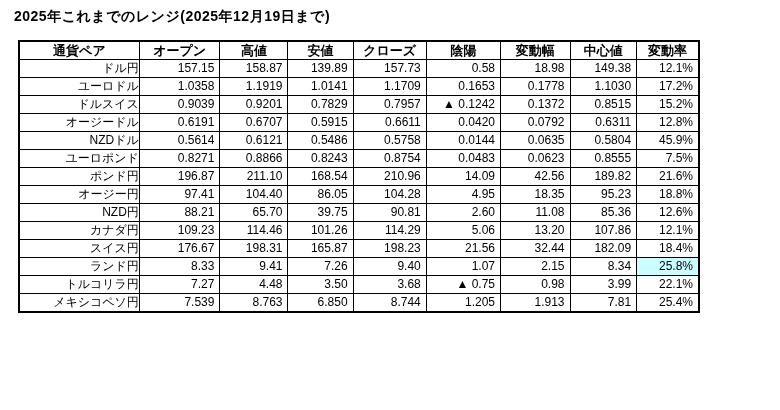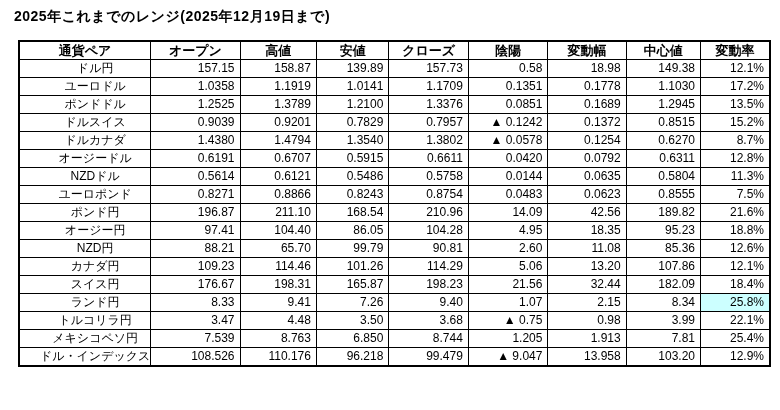--- a/index.html
+++ b/index.html
@@ -7,21 +7,21 @@
     padding: 0;
     background: #ffffff;
     width: 780px;
     height: 410px;
     font-family: "Liberation Sans", "DejaVu Sans", sans-serif;
     color: #000000;
     overflow: hidden;
   }
   .page {
     position: relative;
-    width: 771px;
+    width: 700px;
     height: 410px;
   }
   .title {
     position: absolute;
     left: 14px;
     top: 8px;
     font-size: 14px;
     font-weight: bold;
     letter-spacing: 0.5px;
     white-space: nowrap;
@@ -45,21 +45,21 @@
   .range-table th {
     font-size: 13px;
     font-weight: bold;
     text-align: center;
     margin-top: 48px;
   }
   .range-table td {
     font-size: 12px;
   }
   .range-table td.c-pair {
-    text-align: center;
+    text-align: right;
     padding-left: 20px;
   }
   .range-table td.c-num {
     text-align: right;
     padding-right: 5px;
   }
 </style>
 </head>
 <body>
 
@@ -103,79 +103,57 @@
       <td class="c-num">18.98</td>
       <td class="c-num">149.38</td>
       <td class="c-num">12.1%</td>
     </tr>
         <tr>
       <td class="c-pair">ユーロドル</td>
       <td class="c-num">1.0358</td>
       <td class="c-num">1.1919</td>
       <td class="c-num">1.0141</td>
       <td class="c-num">1.1709</td>
-      <td class="c-num">0.1351</td>
+      <td class="c-num">0.1653</td>
       <td class="c-num">0.1778</td>
       <td class="c-num">1.1030</td>
       <td class="c-num">17.2%</td>
-    </tr>
-        <tr>
-      <td class="c-pair">ポンドドル</td>
-      <td class="c-num">1.2525</td>
-      <td class="c-num">1.3789</td>
-      <td class="c-num">1.2100</td>
-      <td class="c-num">1.3376</td>
-      <td class="c-num">0.0851</td>
-      <td class="c-num">0.1689</td>
-      <td class="c-num">1.2945</td>
-      <td class="c-num">13.5%</td>
     </tr>
         <tr>
       <td class="c-pair">ドルスイス</td>
       <td class="c-num">0.9039</td>
       <td class="c-num">0.9201</td>
       <td class="c-num">0.7829</td>
       <td class="c-num">0.7957</td>
       <td class="c-num">▲ 0.1242</td>
       <td class="c-num">0.1372</td>
       <td class="c-num">0.8515</td>
       <td class="c-num">15.2%</td>
     </tr>
         <tr>
-      <td class="c-pair">ドルカナダ</td>
-      <td class="c-num">1.4380</td>
-      <td class="c-num">1.4794</td>
-      <td class="c-num">1.3540</td>
-      <td class="c-num">1.3802</td>
-      <td class="c-num">▲ 0.0578</td>
-      <td class="c-num">0.1254</td>
-      <td class="c-num">0.6270</td>
-      <td class="c-num">8.7%</td>
-    </tr>
-        <tr>
       <td class="c-pair">オージードル</td>
       <td class="c-num">0.6191</td>
       <td class="c-num">0.6707</td>
       <td class="c-num">0.5915</td>
       <td class="c-num">0.6611</td>
       <td class="c-num">0.0420</td>
       <td class="c-num">0.0792</td>
       <td class="c-num">0.6311</td>
       <td class="c-num">12.8%</td>
     </tr>
         <tr>
       <td class="c-pair">NZDドル</td>
       <td class="c-num">0.5614</td>
       <td class="c-num">0.6121</td>
       <td class="c-num">0.5486</td>
       <td class="c-num">0.5758</td>
       <td class="c-num">0.0144</td>
       <td class="c-num">0.0635</td>
       <td class="c-num">0.5804</td>
-      <td class="c-num">11.3%</td>
+      <td class="c-num">45.9%</td>
     </tr>
         <tr>
       <td class="c-pair">ユーロポンド</td>
       <td class="c-num">0.8271</td>
       <td class="c-num">0.8866</td>
       <td class="c-num">0.8243</td>
       <td class="c-num">0.8754</td>
       <td class="c-num">0.0483</td>
       <td class="c-num">0.0623</td>
       <td class="c-num">0.8555</td>
@@ -200,21 +178,21 @@
       <td class="c-num">104.28</td>
       <td class="c-num">4.95</td>
       <td class="c-num">18.35</td>
       <td class="c-num">95.23</td>
       <td class="c-num">18.8%</td>
     </tr>
         <tr>
       <td class="c-pair">NZD円</td>
       <td class="c-num">88.21</td>
       <td class="c-num">65.70</td>
-      <td class="c-num">99.79</td>
+      <td class="c-num">39.75</td>
       <td class="c-num">90.81</td>
       <td class="c-num">2.60</td>
       <td class="c-num">11.08</td>
       <td class="c-num">85.36</td>
       <td class="c-num">12.6%</td>
     </tr>
         <tr>
       <td class="c-pair">カナダ円</td>
       <td class="c-num">109.23</td>
       <td class="c-num">114.46</td>
@@ -242,47 +220,36 @@
       <td class="c-num">9.41</td>
       <td class="c-num">7.26</td>
       <td class="c-num">9.40</td>
       <td class="c-num">1.07</td>
       <td class="c-num">2.15</td>
       <td class="c-num">8.34</td>
       <td class="c-num" style="background: rgb(204, 255, 255);">25.8%</td>
     </tr>
         <tr>
       <td class="c-pair">トルコリラ円</td>
-      <td class="c-num">3.47</td>
+      <td class="c-num">7.27</td>
       <td class="c-num">4.48</td>
       <td class="c-num">3.50</td>
       <td class="c-num">3.68</td>
       <td class="c-num">▲ 0.75</td>
       <td class="c-num">0.98</td>
       <td class="c-num">3.99</td>
       <td class="c-num">22.1%</td>
     </tr>
         <tr>
       <td class="c-pair">メキシコペソ円</td>
       <td class="c-num">7.539</td>
       <td class="c-num">8.763</td>
       <td class="c-num">6.850</td>
       <td class="c-num">8.744</td>
       <td class="c-num">1.205</td>
       <td class="c-num">1.913</td>
       <td class="c-num">7.81</td>
       <td class="c-num">25.4%</td>
     </tr>
-        <tr>
-      <td class="c-pair">ドル・インデックス</td>
-      <td class="c-num">108.526</td>
-      <td class="c-num">110.176</td>
-      <td class="c-num">96.218</td>
-      <td class="c-num">99.479</td>
-      <td class="c-num">▲ 9.047</td>
-      <td class="c-num">13.958</td>
-      <td class="c-num">103.20</td>
-      <td class="c-num">12.9%</td>
-    </tr>
       </tbody>
   </table>
 
 </div>
 
 </body></html>

